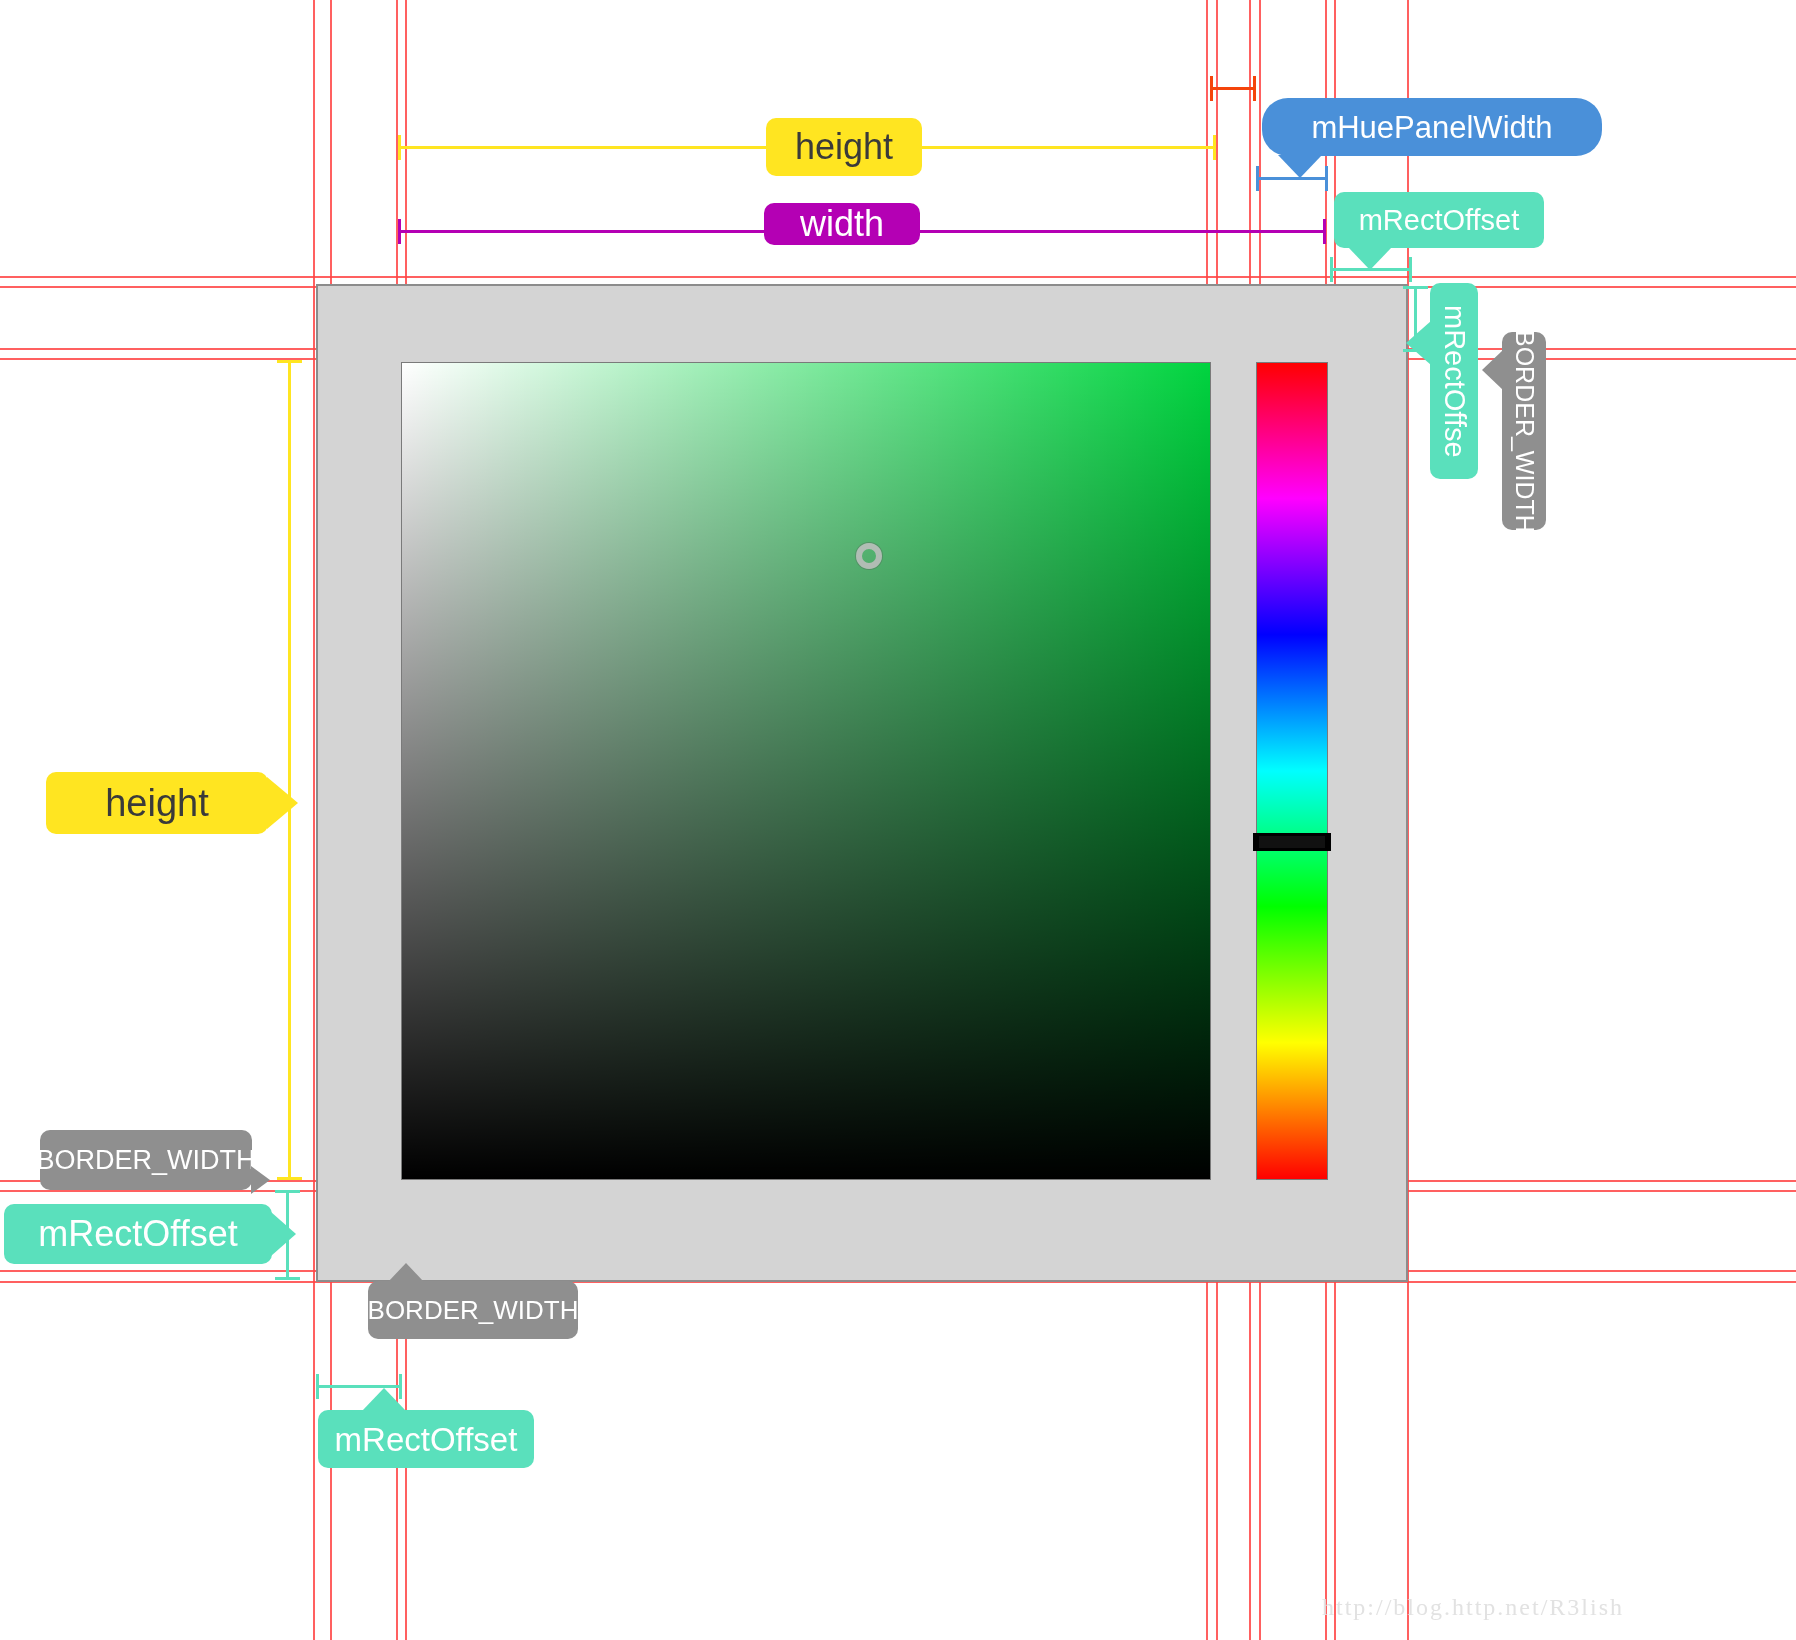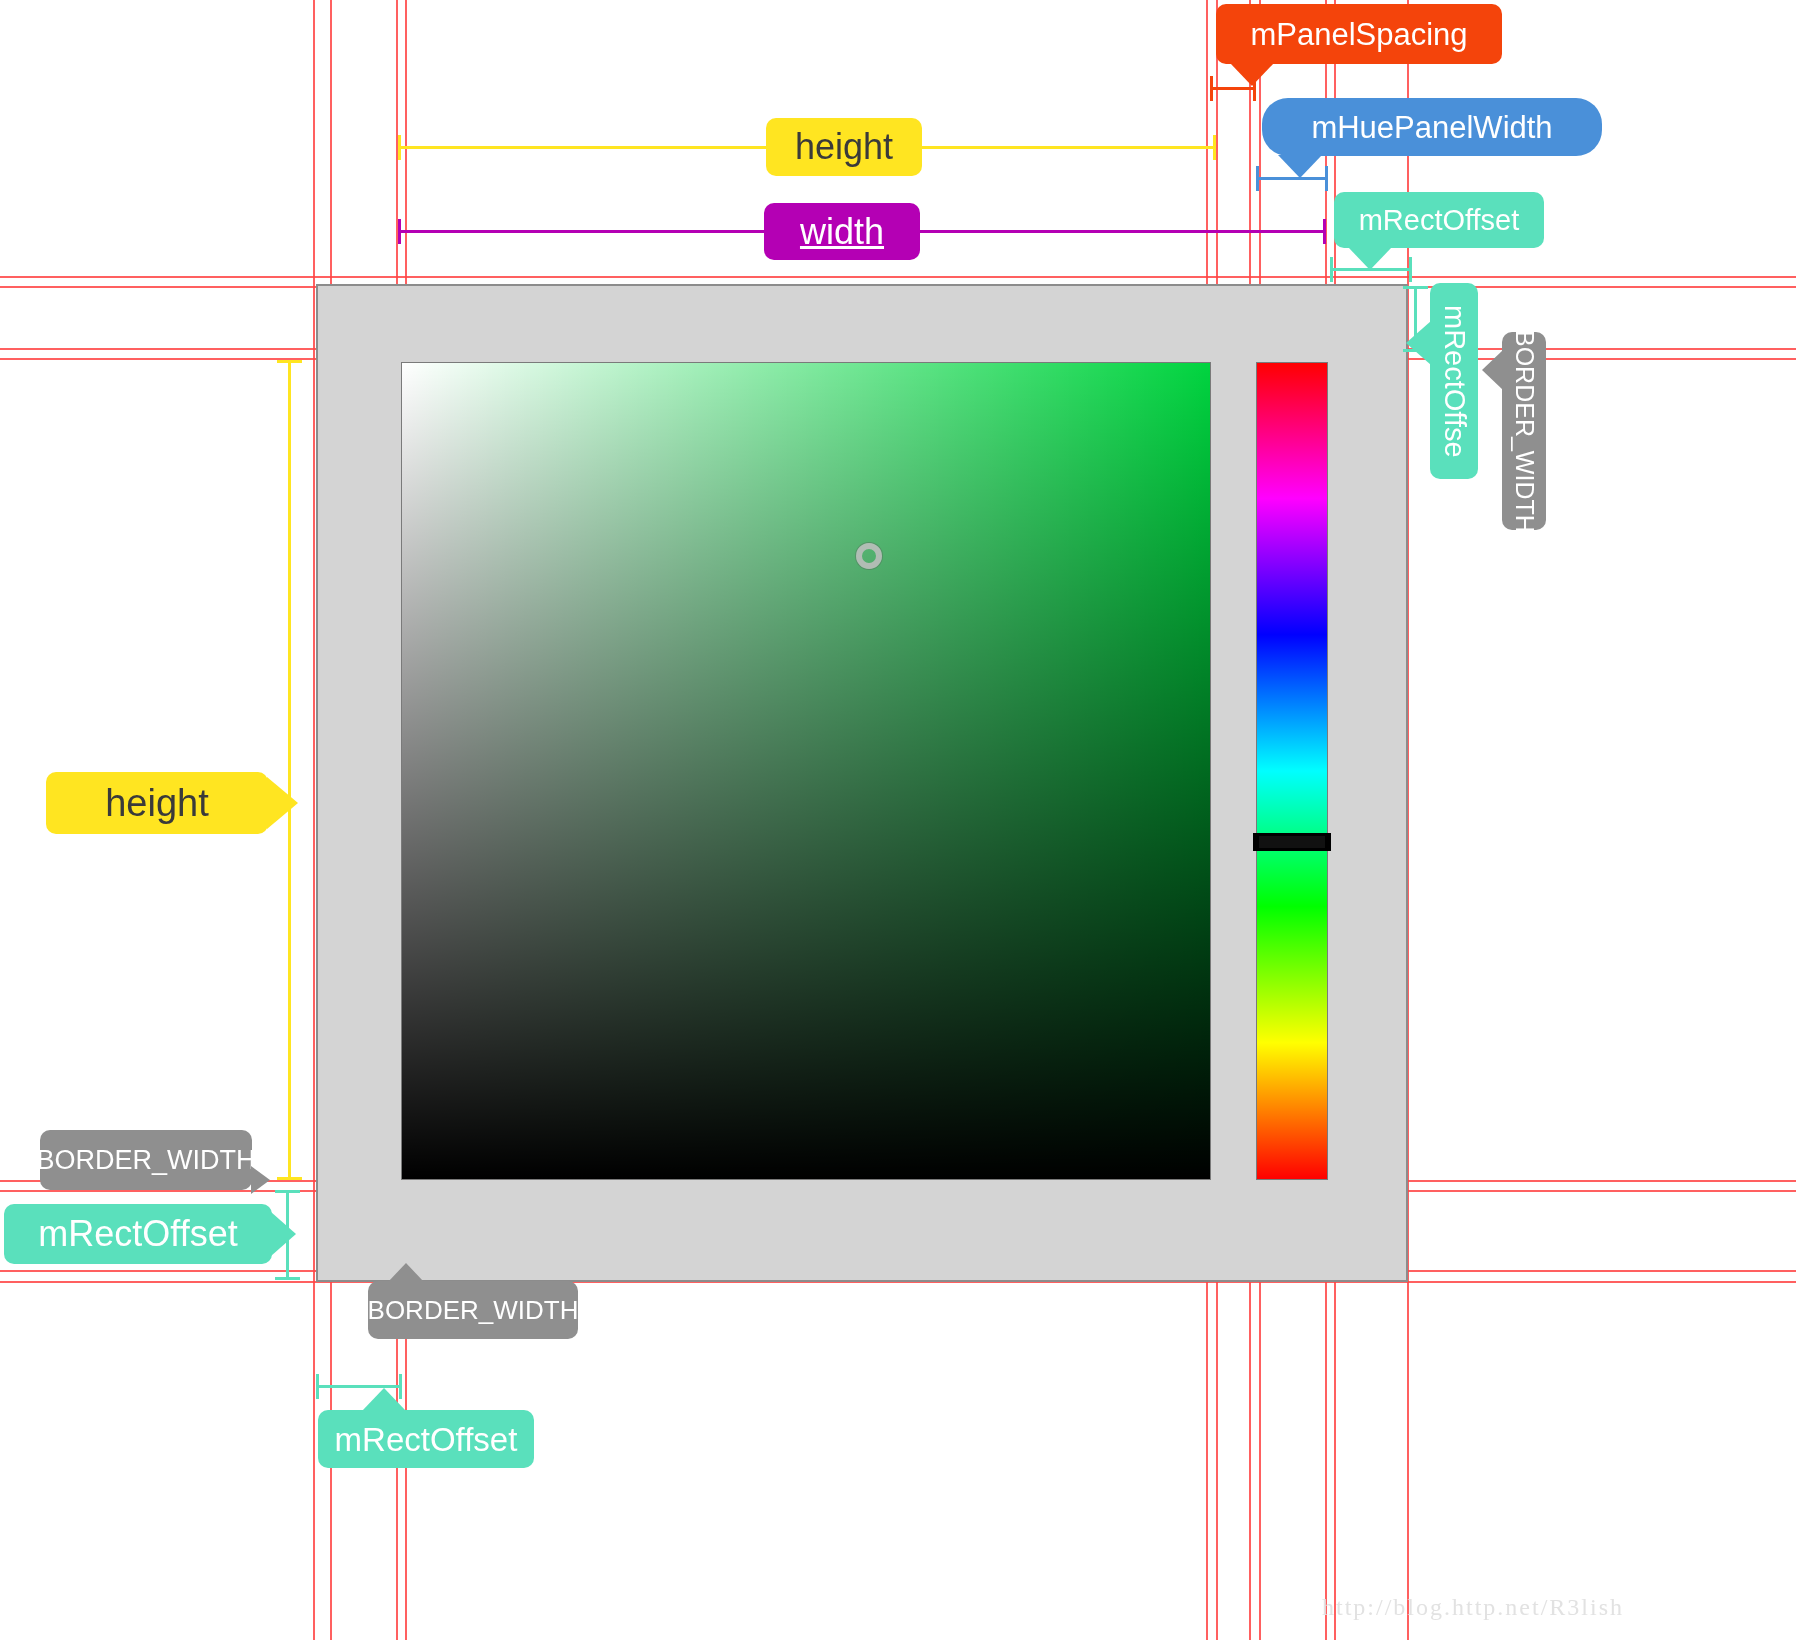--- a/index.html
+++ b/index.html
@@ -252,24 +252,20 @@
   <div class="sv-panel" style="left:401px; top:362px; width:810px; height:818px;">
     <div class="sv-base"></div>
     <div class="sv-sat"></div>
     <div class="sv-val"></div>
   </div>
   <div class="sv-tracker" style="left:856px; top:543px;"></div>
 
   <div class="hue-panel" style="left:1256px; top:362px; width:72px; height:818px;"></div>
   <div class="hue-tracker" style="left:1256px; top:833px; width:72px;"></div>
 
-  <div class="cal orange" style="left:1216px; top:4px; width:286px; height:60px; font-size:31px;">
-    <span>mPanelSpacing</span>
-    <span class="tail tail-down-orange" style="left:14px; margin-left:0;"></span>
-  </div>
   <div class="dim-h" style="left:1210px; top:87px; width:46px; background:#f4440b;">
     <span class="cap l" style="background:#f4440b;"></span>
     <span class="cap r" style="background:#f4440b;"></span>
   </div>
 
   <div class="cal blue" style="left:1262px; top:98px; width:340px; height:58px; font-size:31px;">
     <span>mHuePanelWidth</span>
     <span class="tail tail-down-blue" style="left:16px; margin-left:0;"></span>
   </div>
   <div class="dim-h" style="left:1256px; top:177px; width:72px; background:#4a90d9;">
@@ -305,21 +301,21 @@
     <span class="cap r" style="background:#ffe521;"></span>
   </div>
   <div class="cal yellow" style="left:766px; top:118px; width:156px; height:58px; font-size:36px;">
     <span>height</span>
   </div>
 
   <div class="dim-h" style="left:398px; top:230px; width:928px; background:#b400b4;">
     <span class="cap l" style="background:#b400b4;"></span>
     <span class="cap r" style="background:#b400b4;"></span>
   </div>
-  <div class="cal purple" style="left:764px; top:203px; width:156px; height:57px; font-size:36px;text-decoration:underline;">
+  <div class="cal purple" style="left:764px; top:203px; width:156px; height:42px; font-size:36px;">
     <span>width</span>
   </div>
 
   <div class="dim-v" style="left:288px; top:360px; height:820px; background:#ffe521;">
     <span class="cap t" style="background:#ffe521;"></span>
     <span class="cap b" style="background:#ffe521;"></span>
   </div>
   <div class="cal yellow" style="left:46px; top:772px; width:222px; height:62px; font-size:38px;">
     <span>height</span>
     <span class="tail tail-right-yellow"></span>

